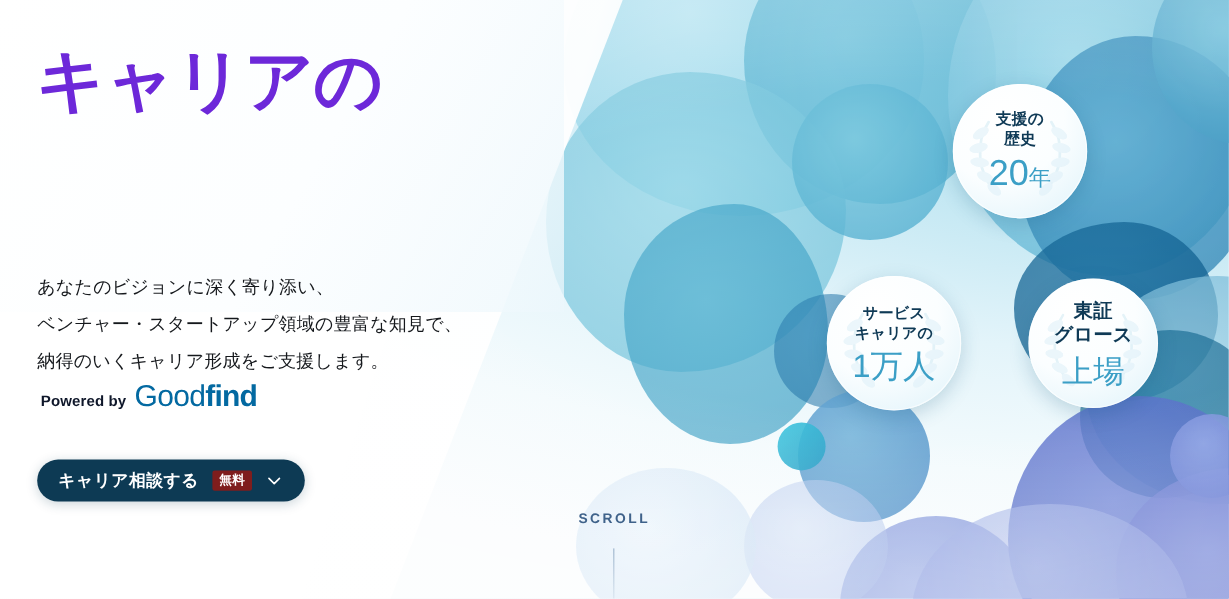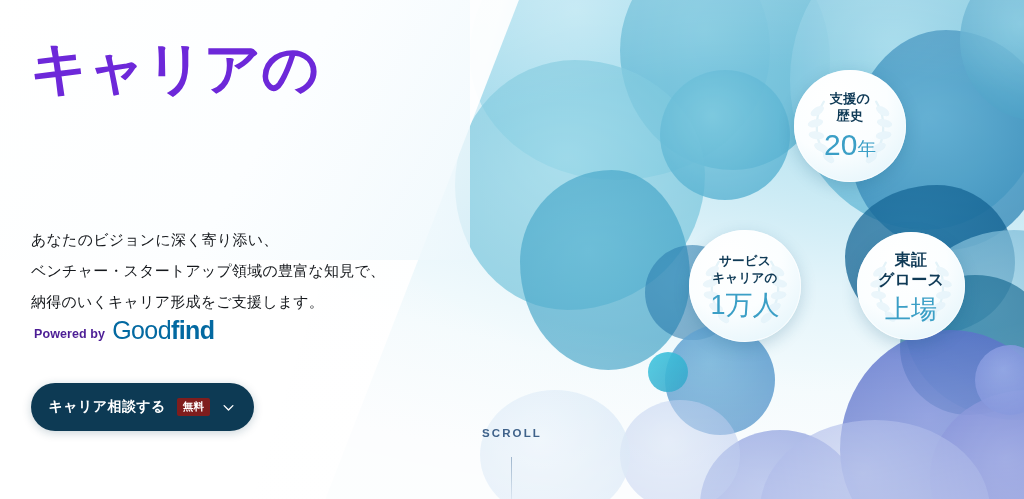--- a/index.html
+++ b/index.html
@@ -84,28 +84,28 @@
     background:linear-gradient(90deg,#2b46c8 0%,#1f5fd0 26%,#1b82d6 58%,#1b9ad8 82%,#2aa8dc 100%);
     -webkit-background-clip:text;background-clip:text;
     -webkit-text-fill-color:transparent;color:#1b7fd0;
   }
 
   .lead{position:absolute;left:31px;top:224px;width:460px;
     font-size:15px;line-height:2.07;color:#15181c;font-weight:500;letter-spacing:.2px;}
   .lead div{white-space:nowrap;}
 
   .powered{position:absolute;left:34px;top:318px;display:flex;align-items:flex-end;gap:7px;}
-  .powered-by{font-size:12.5px;font-weight:700;color:#4c1d95;letter-spacing:.1px;padding-bottom:2px;}
+  .powered-by{font-size:12.5px;font-weight:700;color:#0f172a;letter-spacing:.1px;padding-bottom:2px;}
   .gf{font-size:25px;line-height:1;color:#0369a1;letter-spacing:-0.6px;}
   .gf .g-light{font-weight:500;}
   .gf .g-bold{font-weight:800;}
 
   .cta{
     position:absolute;left:31px;top:383px;
-    width:223px;height:48px;border-radius:26px;
+    width:223px;height:35px;border-radius:26px;
     background:#0d3a54;
     display:flex;align-items:center;justify-content:center;gap:11px;
     box-shadow:0 2px 10px rgba(13,58,84,.22);
     cursor:pointer;border:none;padding:0;
   }
   .cta-label{color:#ffffff;font-size:14px;font-weight:700;letter-spacing:.4px;}
   .cta-badge{
     background:#7f1d1d;color:#ffffff;font-size:10.5px;font-weight:700;
     padding:3px 6px;border-radius:2px;letter-spacing:.3px;line-height:1.1;
   }

